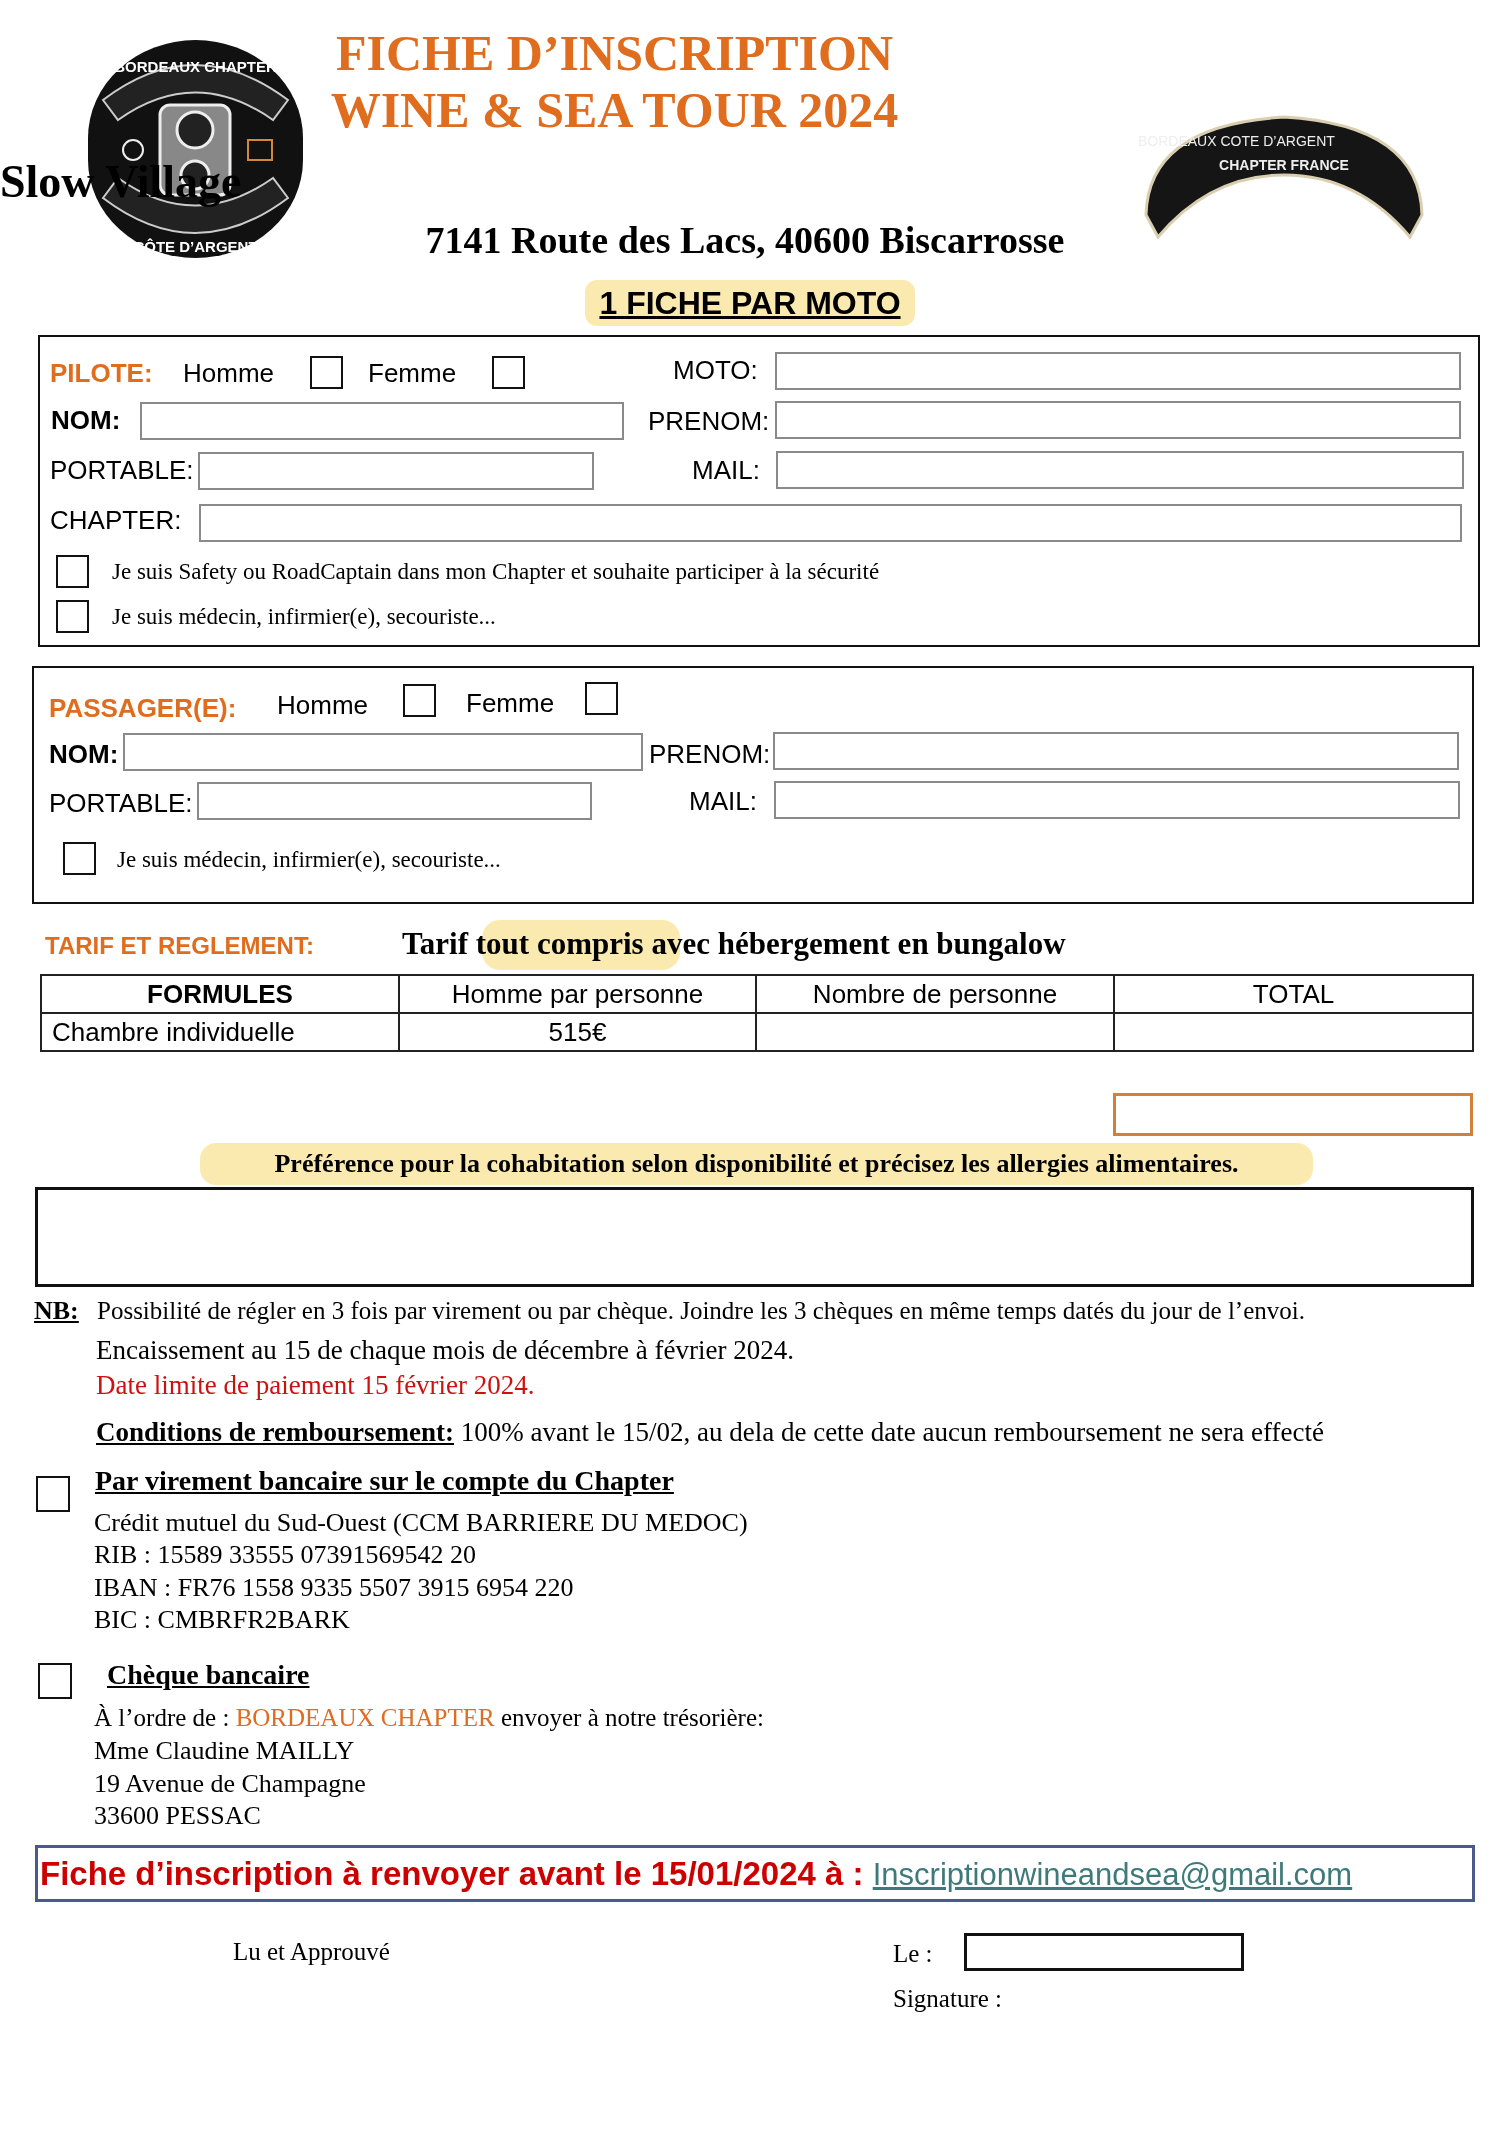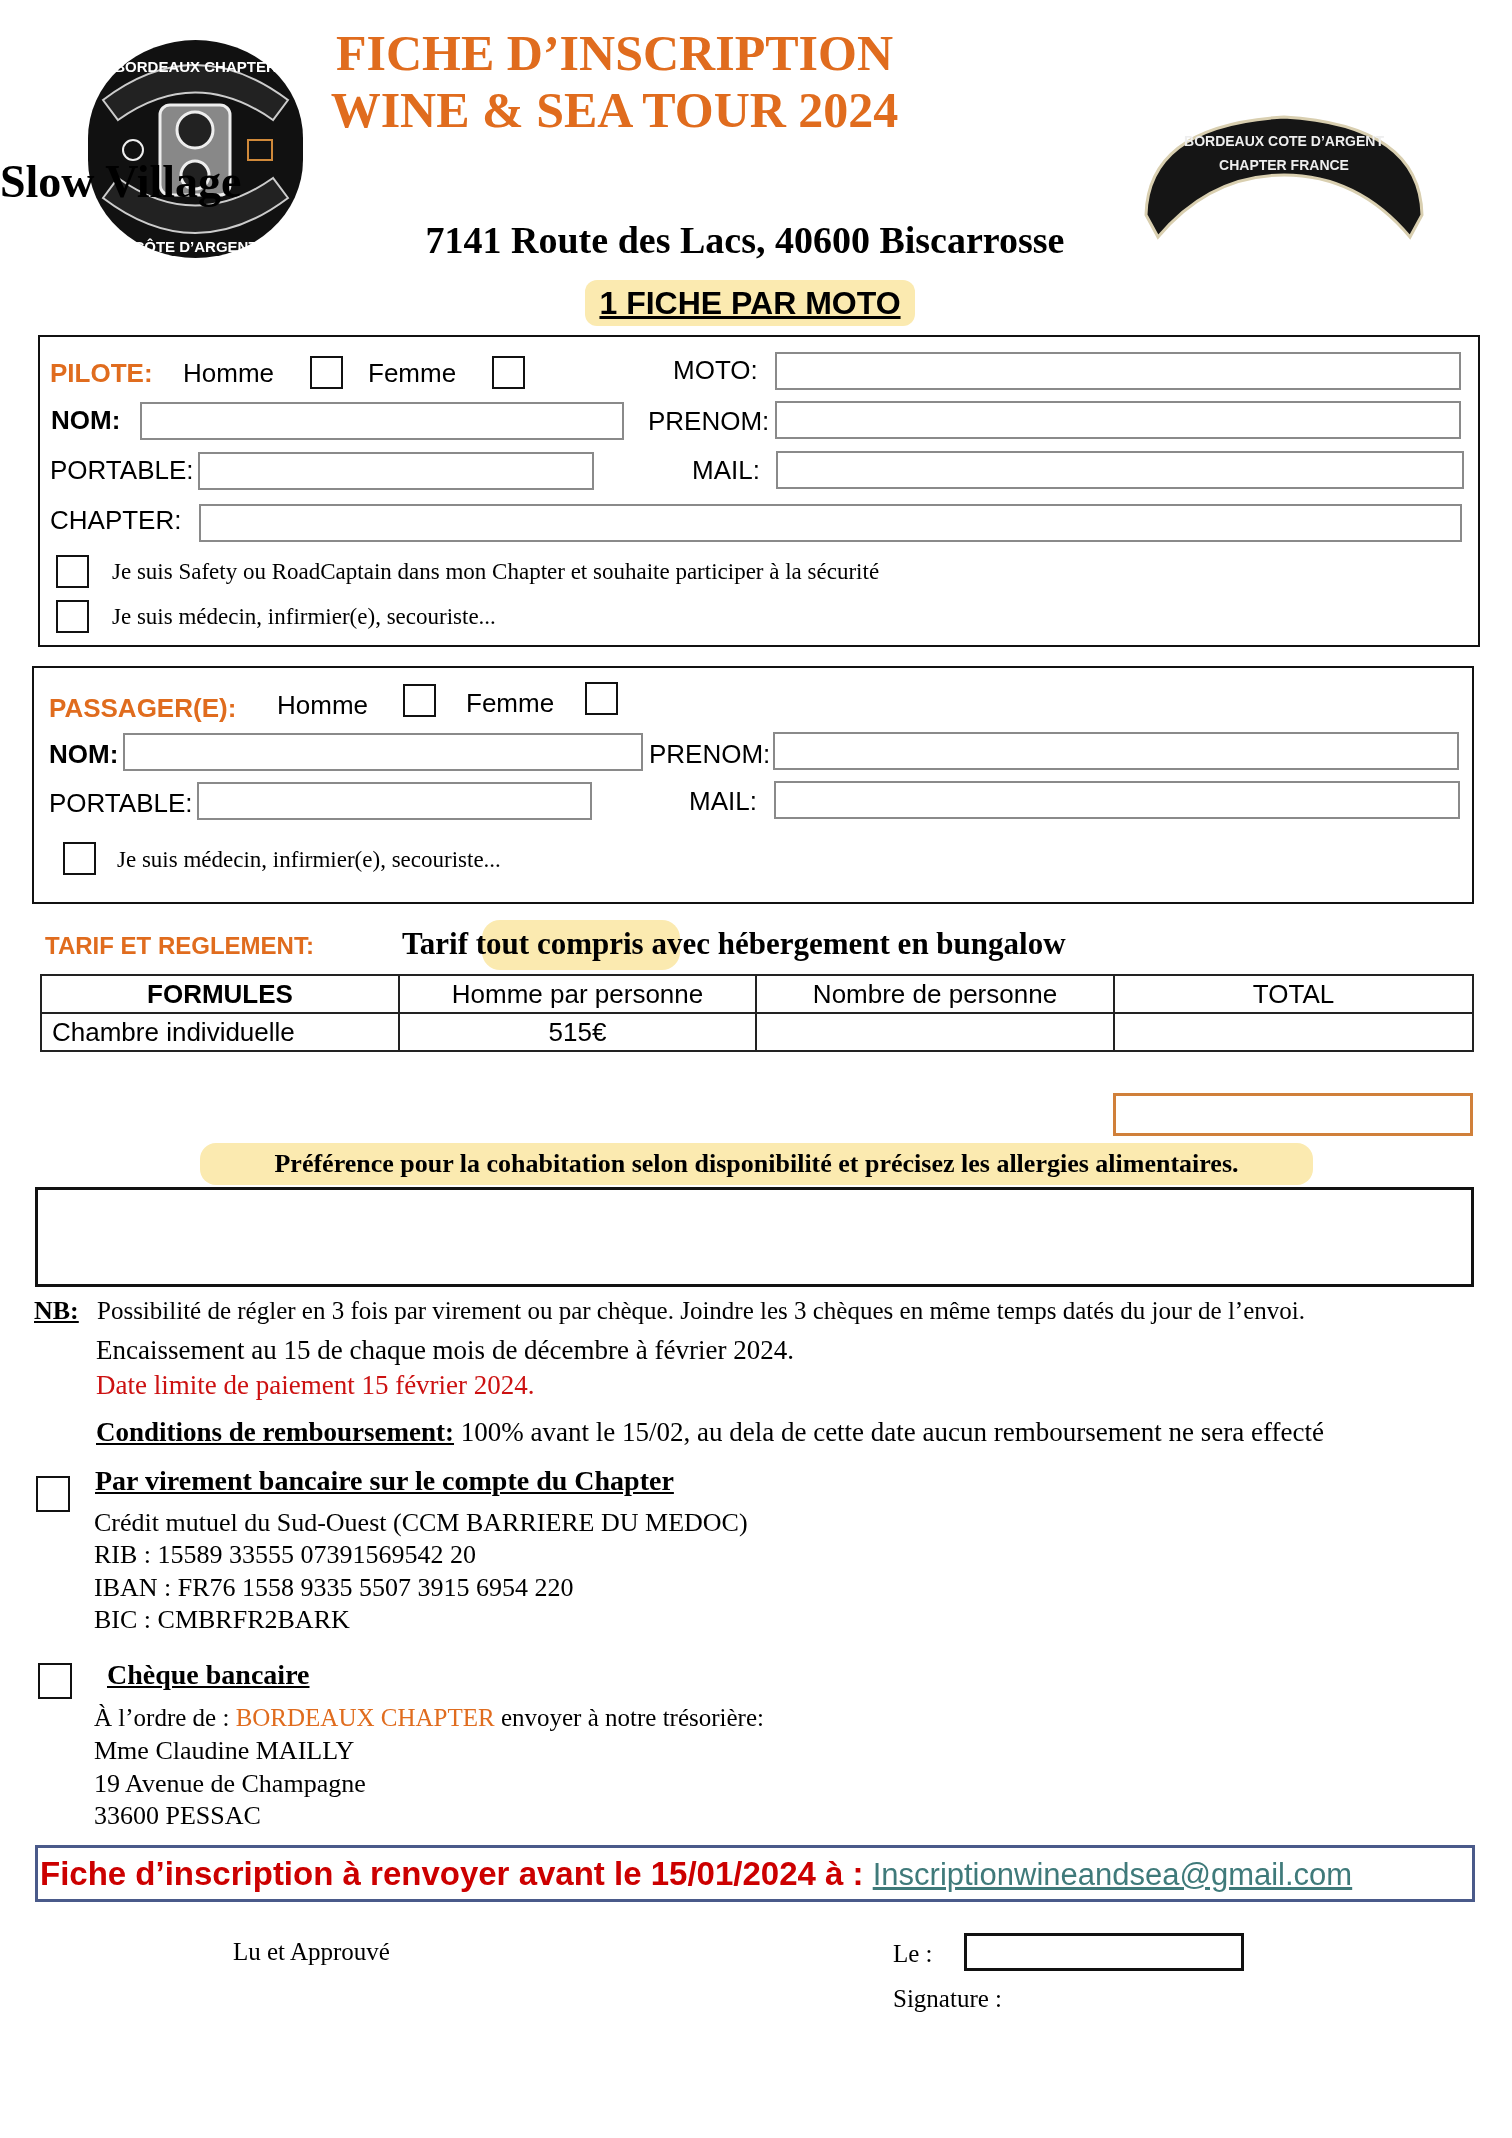--- a/index.html
+++ b/index.html
@@ -42,21 +42,21 @@
 <div class="abs title orange" style="top:82px;">WINE &amp; SEA TOUR 2024</div>
 <div class="abs" style="left:0;width:1490px;text-align:left;top:155px;font-size:46px;font-weight:bold;line-height:54px;">Slow Village</div>
 <div class="abs" style="left:0;width:1490px;text-align:center;top:218px;font-size:38px;font-weight:bold;line-height:44px;">7141 Route des Lacs, 40600 Biscarrosse</div>
 <div class="abs hl" style="left:585px;top:280px;width:330px;height:46px;"></div>
 <div class="abs sans" style="left:585px;top:284px;width:330px;text-align:center;font-size:32px;font-weight:bold;text-decoration:underline;line-height:38px;">1 FICHE PAR MOTO</div>
 
 <div class="abs" style="left:1138px;top:105px;width:292px;height:140px;">
   <svg width="292" height="140" viewBox="0 0 292 140">
     <path d="M8 110 Q10 20 146 12 Q282 20 284 110 L272 132 Q220 70 146 70 Q72 70 20 132 Z" fill="#151515" stroke="#d9cfb0" stroke-width="3"></path>
   </svg>
-  <div class="abs sans" style="left:0;top:28px;width:292px;text-align:center;color:#eee;font-size:14px;font-weight:bold;">BORDEAUX COTE D’ARGENT</div>
+  <div class="abs sans" style="left:0;top:28px;width:292px;color:#eee;font-size:14px;font-weight:normal;">BORDEAUX COTE D’ARGENT</div>
   <div class="abs sans" style="left:0;top:52px;width:292px;text-align:center;color:#eee;font-size:14px;font-weight:bold;">CHAPTER FRANCE</div>
 </div>
 
 <div class="abs box" style="left:38px;top:335px;width:1442px;height:312px;"></div>
 <div class="abs lbl b orange" style="left:50px;top:357px;">PILOTE:</div>
 <div class="abs lbl" style="left:183px;top:357px;">Homme</div>
 <div class="abs cb" style="left:310px;top:356px;"></div>
 <div class="abs lbl" style="left:368px;top:357px;">Femme</div>
 <div class="abs cb" style="left:492px;top:356px;"></div>
 

